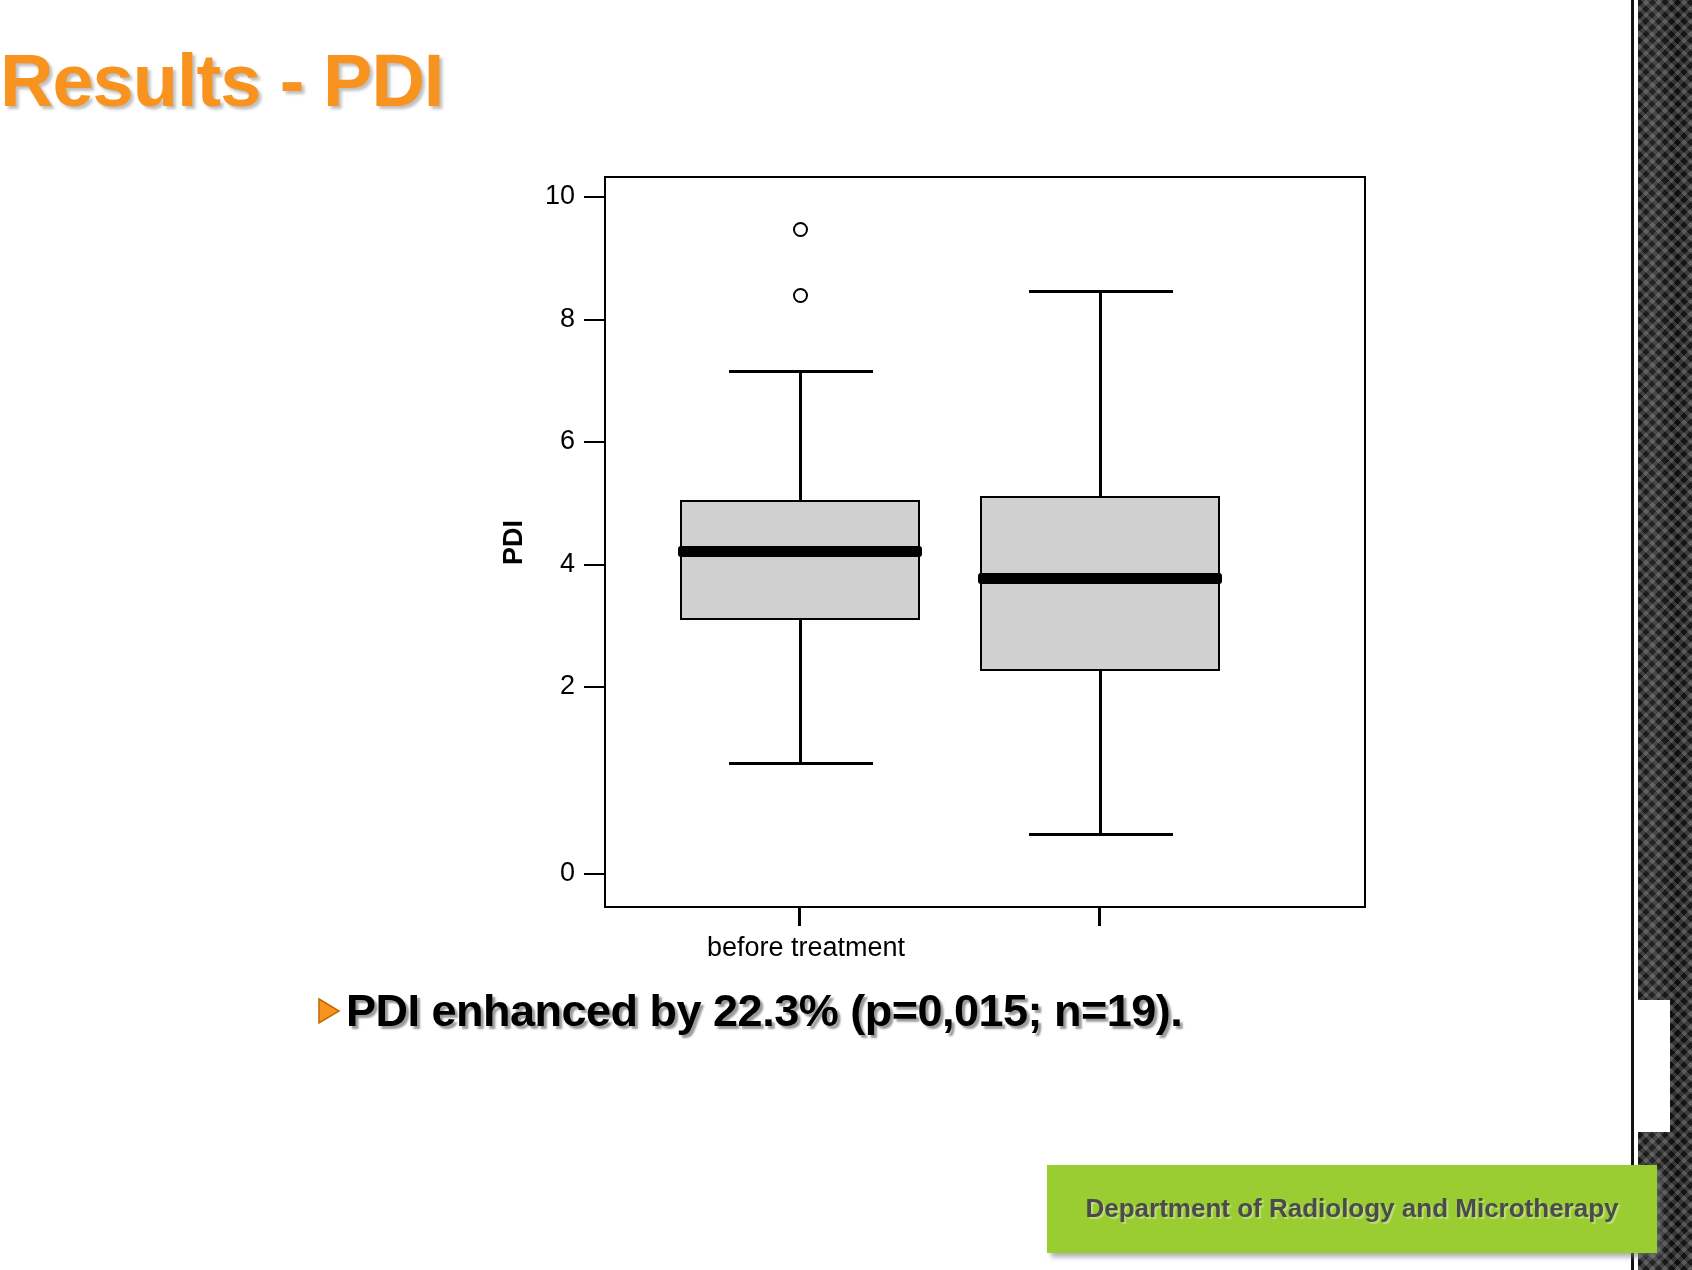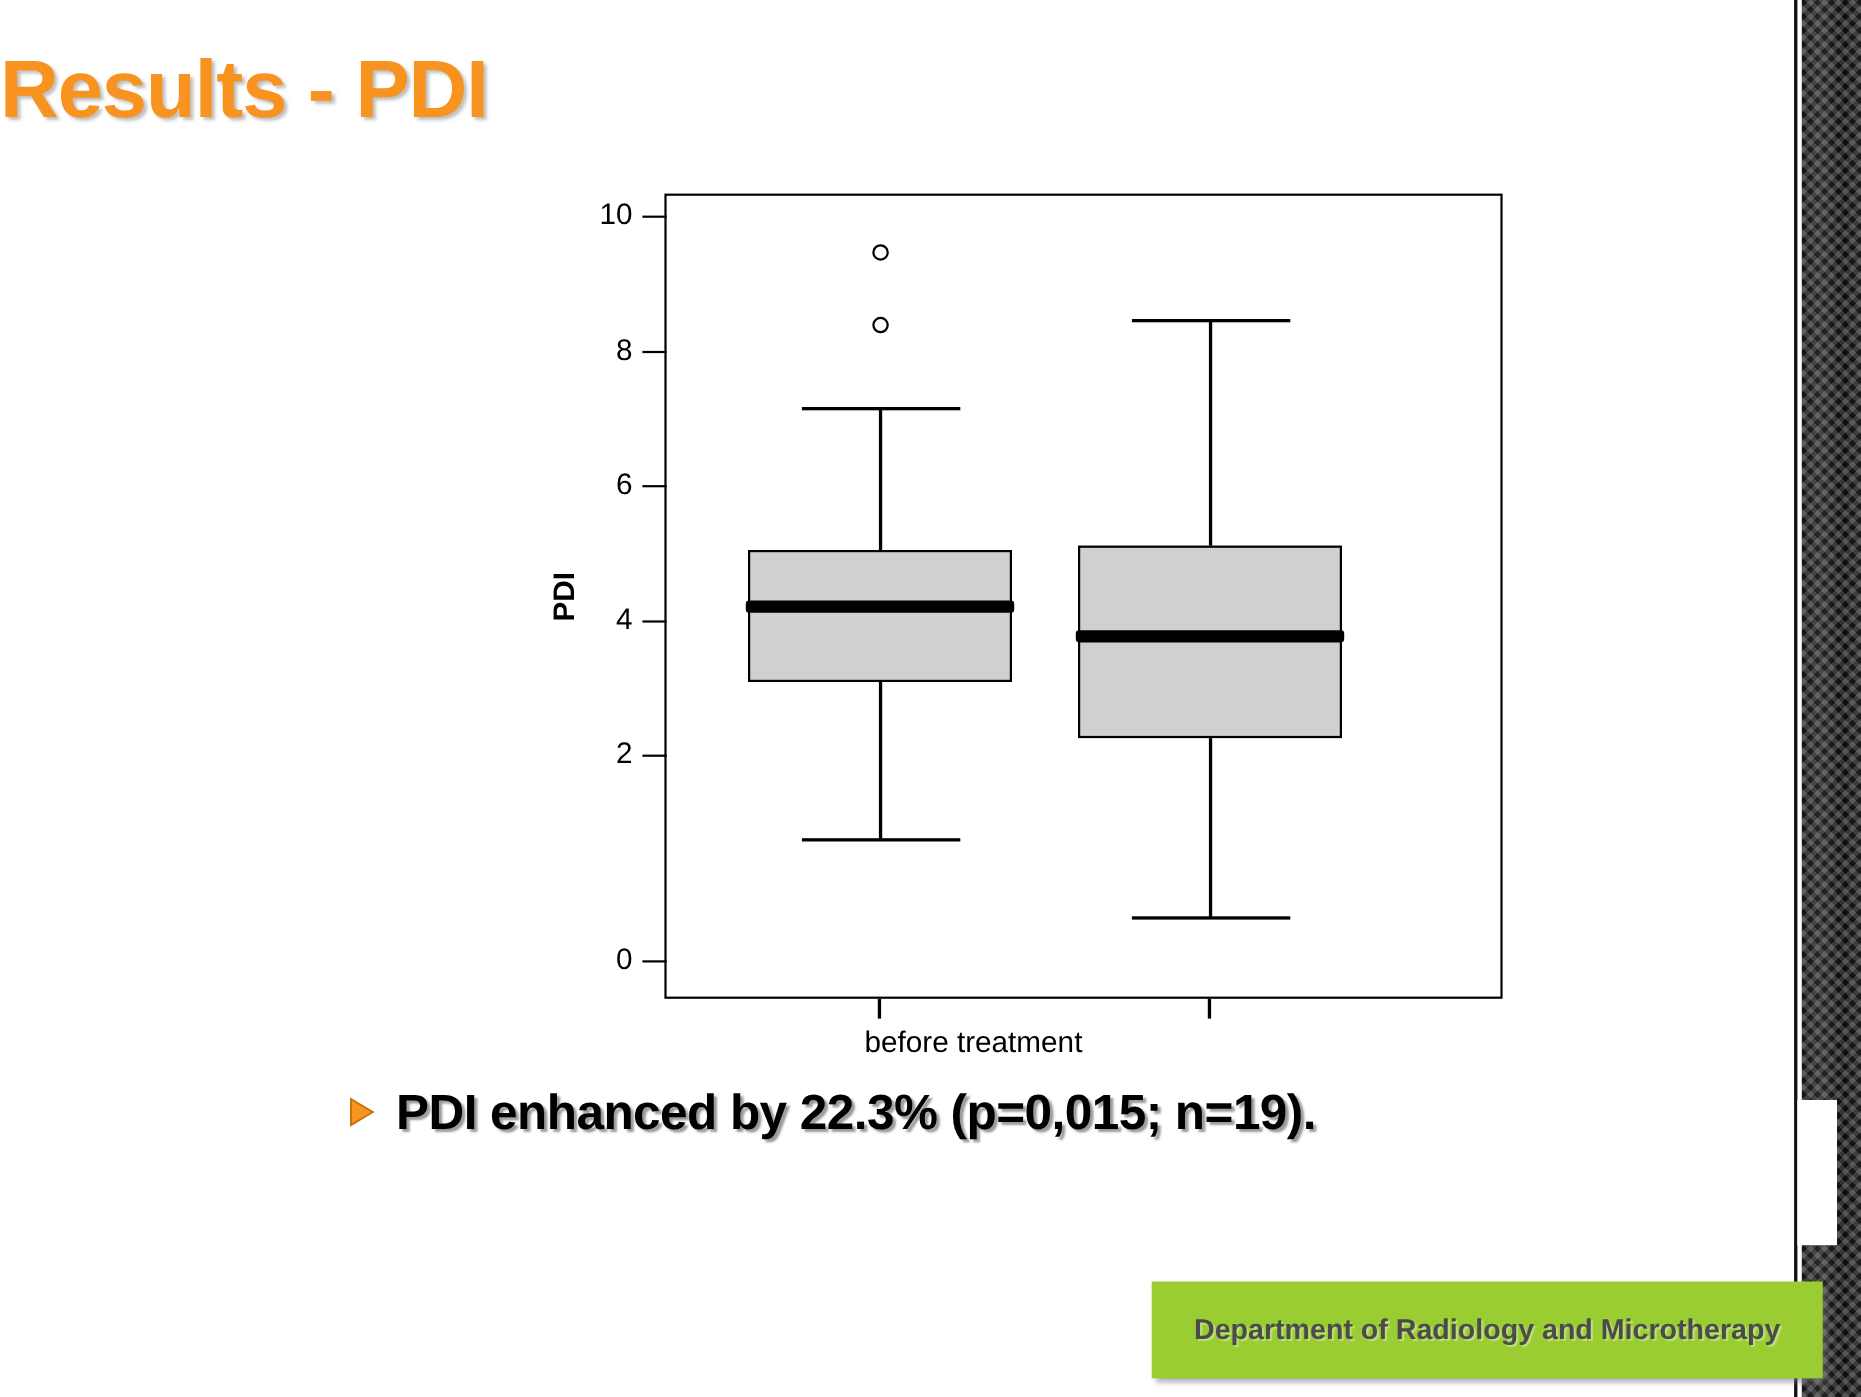--- a/index.html
+++ b/index.html
@@ -64,21 +64,21 @@
   .median{position:absolute;background:#000;border-radius:3px;}
   .whisker-v{position:absolute;width:3px;background:#000;}
   .whisker-cap{position:absolute;height:3px;background:#000;}
   .outlier{
     position:absolute;width:15px;height:15px;border:2px solid #000;border-radius:50%;
     background:#fff;box-sizing:border-box;
   }
 
   
   .bullet-row{
-    position:absolute;left:316px;top:985px;display:flex;align-items:center;gap:18px;
+    position:absolute;left:316px;top:985px;display:flex;align-items:center;gap:4px;
   }
   .bullet-arrow{
     width:26px;height:30px;flex:0 0 auto;position:relative;
   }
   .bullet-text{
     font-size:45px;font-weight:bold;color:#000;
     letter-spacing:-.5px;white-space:nowrap;
     text-shadow:3px 3px 2px rgba(120,120,120,.75);
   }
 
@@ -144,21 +144,21 @@
 
     <div class="whisker-cap" style="left:1029px;top:290px;width:144px;"></div>
     <div class="whisker-v" style="left:1099px;top:290px;height:208px;"></div>
     <div class="box" style="left:980px;top:496px;width:240px;height:175px;"></div>
     <div class="median" style="left:978px;top:573px;width:244px;height:11px;"></div>
     <div class="whisker-v" style="left:1099px;top:671px;height:164px;"></div>
     <div class="whisker-cap" style="left:1029px;top:833px;width:144px;"></div>
 
     <div class="xtick-mark" style="left:798px;top:908px;height:18px;"></div>
     <div class="xtick-mark" style="left:1098px;top:908px;height:18px;"></div>
-    <div class="xtick-label" style="left:684px;top:932px;width:300px;text-align:right;">before treatment</div>
+    <div class="xtick-label" style="left:656px;top:932px;width:300px;">before treatment</div>
   </div>
 
   <div class="bullet-row">
     <span class="bullet-arrow">
       <svg width="26" height="30" viewBox="0 0 26 30" aria-hidden="true">
         <path d="M3 3 L23 15 L3 27 Z" fill="#F7931E" stroke="#C06A00" stroke-width="1.5"></path>
       </svg>
     </span>
     <span class="bullet-text">PDI enhanced by 22.3% (p=0,015; n=19).</span>
   </div>

